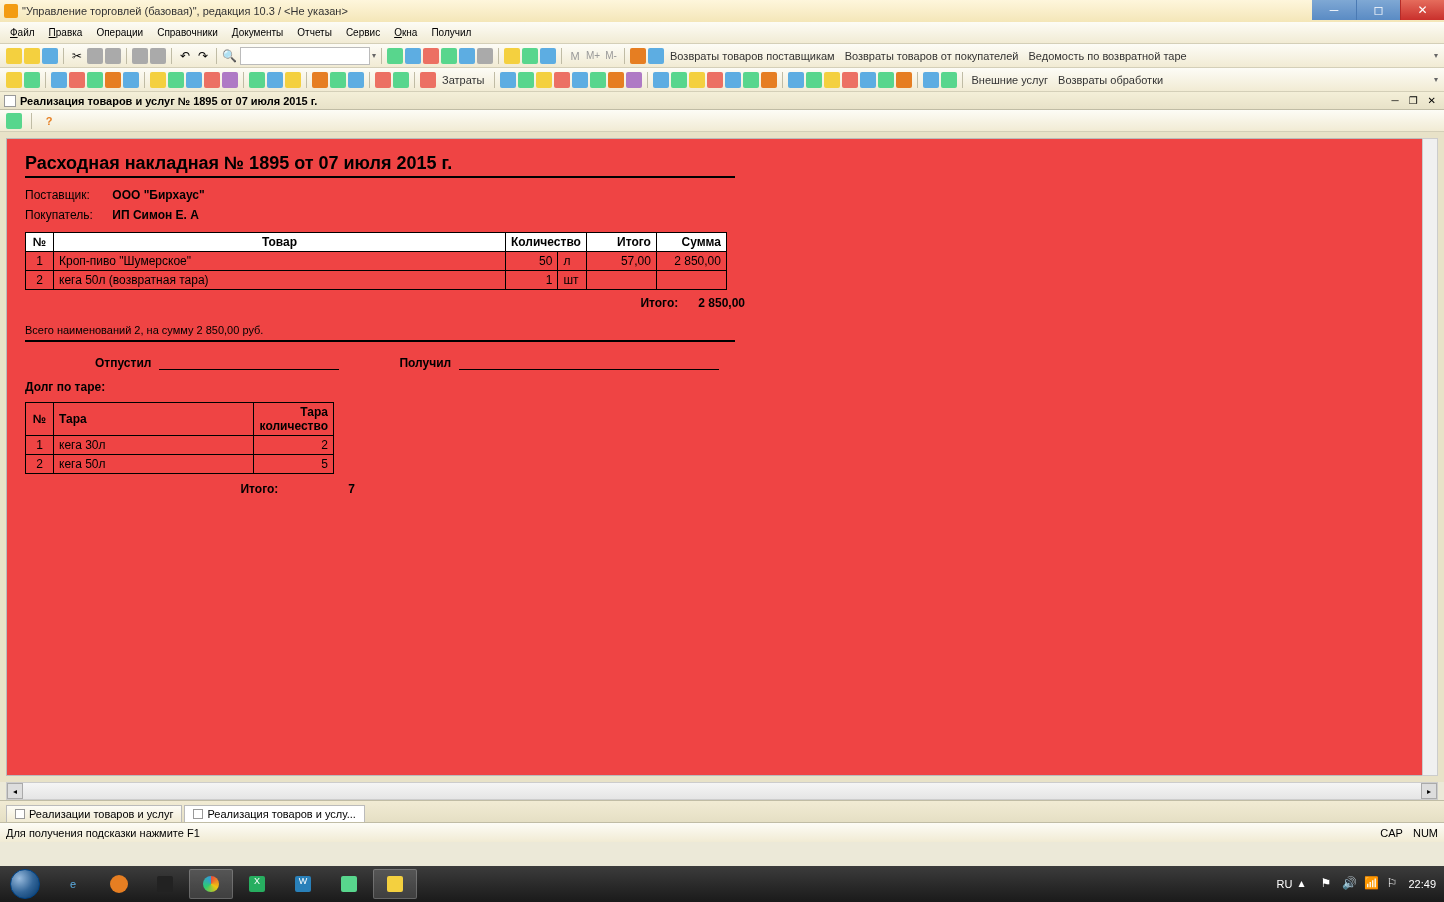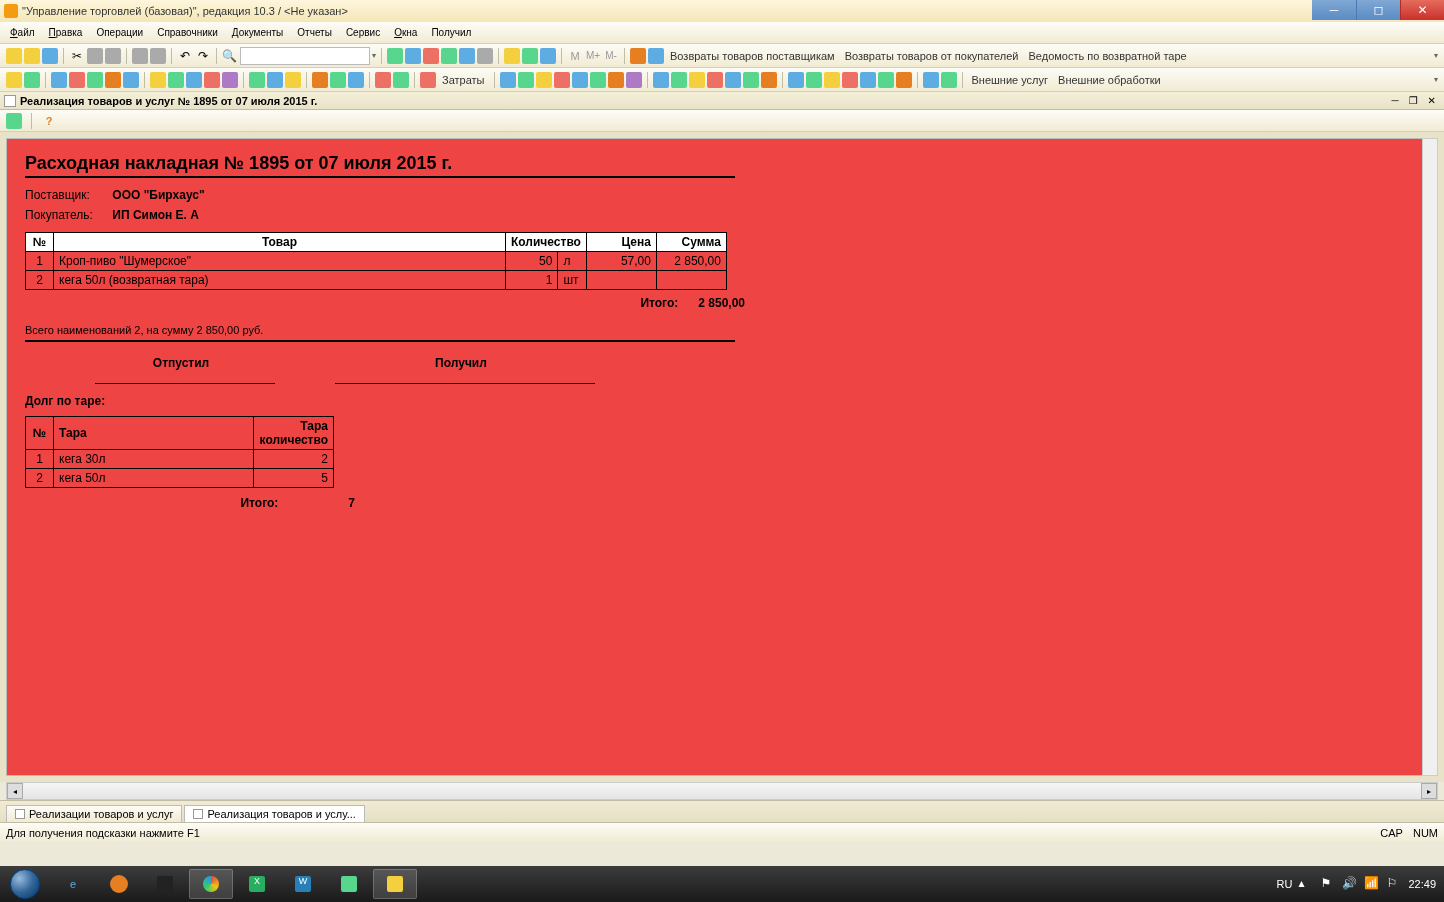--- a/index.html
+++ b/index.html
@@ -62,21 +62,21 @@
 .goods-table .sum { text-align: right; width: 70px; }
 
 .total-row { font-size: 12px; font-weight: bold; margin-top: 6px; width: 720px; display: flex; }
 .total-row .lbl { margin-left: auto; margin-right: 20px; }
 
 .summary-text { font-size: 11px; margin-top: 14px; }
 .summary-bold { font-size: 12px; font-weight: bold; margin-top: 2px; }
 .hr2 { border: none; border-top: 2px solid #000; width: 710px; margin-top: 4px; margin-bottom: 14px; }
 
 .sign-row { display: flex; font-size: 12px; font-weight: bold; width: 710px; }
-.sign-block { display: flex; align-items: center; flex-direction: column; }
+.sign-block { display: flex; align-items: flex-start; }
 .sign-lbl { margin-right: 8px; }
 .sign-line { border-bottom: 1px solid #000; width: 180px; display: inline-block; height: 14px; }
 
 .debt-label { font-size: 12px; font-weight: bold; margin-top: 10px; }
 
 
 .tare-table { border-collapse: collapse; margin-top: 8px; font-size: 12px; }
 .tare-table th, .tare-table td { border: 1px solid #000; padding: 2px 5px; }
 .tare-table th { font-weight: bold; text-align: left; }
 .tare-table .num { text-align: center; width: 28px; }
@@ -366,21 +366,21 @@
     </span>
   <span class="tb-sep"></span>
   <span class="tb-icon">
       <span class="ic ic-b"></span>
     </span>
   <span class="tb-icon">
       <span class="ic ic-g"></span>
     </span>
   <span class="tb-sep"></span>
   <span class="tb-text">Внешние услуг</span>
-  <span class="tb-text">Внешние обработки</span>
+  <span class="tb-text">Возвраты обработки</span>
   <span class="tb-dd" style="margin-left:auto;margin-right:6px;">▾</span>
 </div>
 
 <div class="doctab-bar">
   <div class="doctab-icon"></div>
   <span class="doctab-text">Реализация товаров и услуг № 1895 от 07 июля 2015 г.</span>
   <div class="doctab-controls">
     <span>─</span>
     <span>❐</span>
     <span>✕</span>
@@ -408,21 +408,21 @@
       <span class="lbl">Покупатель:</span>
       <span class="val">ИП Симон Е. А</span>
     </div>
 
     <table class="goods-table">
       <thead>
         <tr>
           <th class="num">№</th>
           <th class="name">Товар</th>
           <th colspan="2">Количество</th>
-          <th class="price">Цена</th>
+          <th class="price">Итого</th>
           <th class="sum">Сумма</th>
         </tr>
       </thead>
       <tbody>
         <tr>
           <td class="num">1</td>
           <td class="name">Кроп-пиво "Шумерское"</td>
           <td class="qty">50</td>
           <td class="unit">л</td>
           <td class="price">57,00</td>

